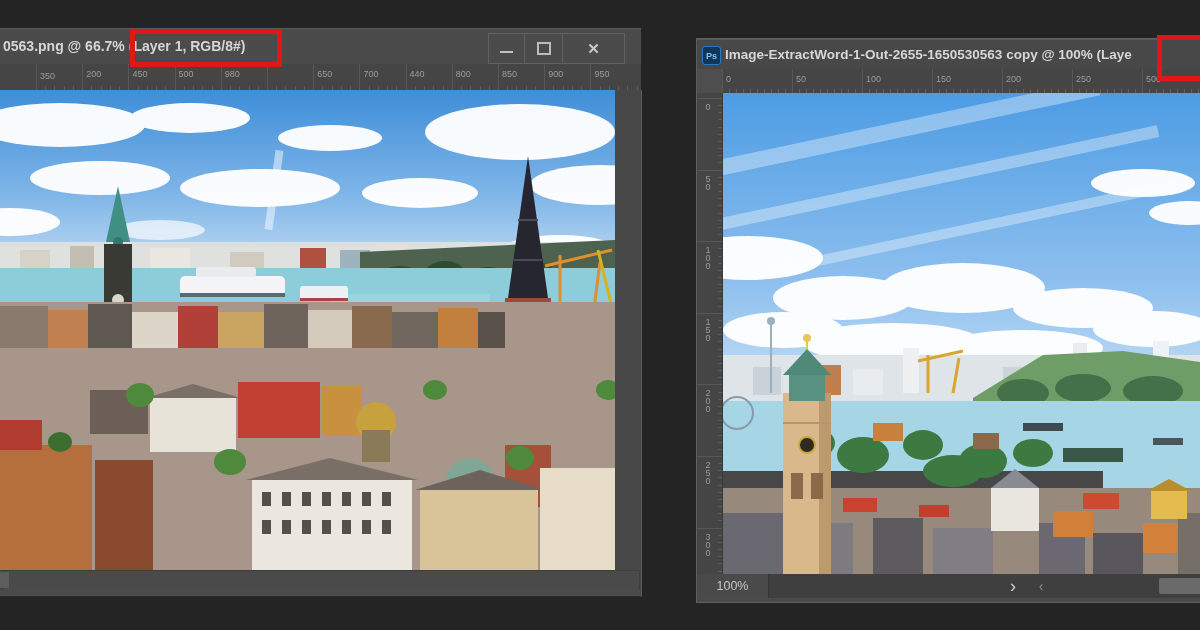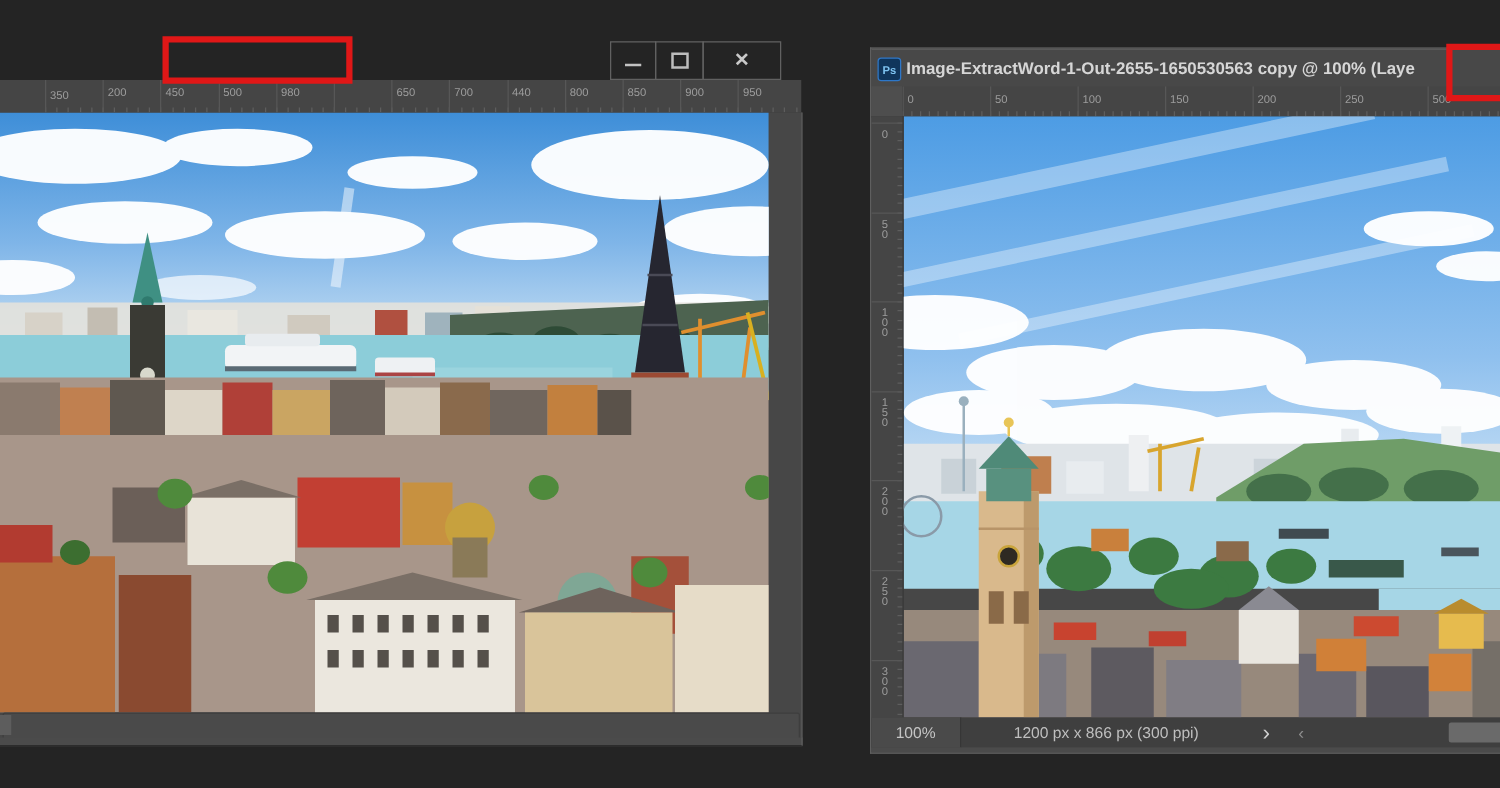--- a/index.html
+++ b/index.html
@@ -29,20 +29,26 @@
   .psicon{background:#10365c;border:1px solid #2d77c9;border-radius:3px;color:#7ec3f0;
           font-size:9px;font-weight:bold;display:flex;align-items:center;justify-content:center;}
   .cornerbox{background:#515151;}
   .scrollthumb{background:#6a6a6a;border-radius:2px;}
 </style>
 </head>
 <body>
 
 <div id="stage">
 
+  <div class="abs titlebar" style="left:0;top:28;width:641px;height:36px;top:28px;">
+    <span class="ttext" style="left:3px;">
+      <span>0563.png @ 66.7%</span>
+      <span>(Layer 1, RGB/8#)</span>
+    </span>
+  </div>
   <div class="winbtn" style="left:488px;top:33px;width:35px;height:29px;">
        <div class="minbar"></div>
     </div>
   <div class="winbtn" style="left:524px;top:33px;width:37px;height:29px;">
        <div class="maxbox"></div>
     </div>
   <div class="winbtn" style="left:562px;top:33px;width:61px;height:29px;">
        <span class="closex">✕</span>
     </div>
 
@@ -571,23 +577,20 @@
       <rect x="68" y="380" width="12" height="26" fill="#8a6a48"></rect>
       <rect x="88" y="380" width="12" height="26" fill="#8a6a48"></rect>
       <line x1="60" y1="330" x2="108" y2="330" stroke="#b89468" stroke-width="2"></line>
     </svg>
 
     <div class="abs statusbar" style="left:0;top:535px;width:510px;height:24px;">
       <div class="abs" style="left:0;top:0;width:71px;height:24px;background:#4a4a4a;border-right:1px solid #363636;
                   display:flex;align-items:center;justify-content:center;">
         <span>100%</span>
       </div>
-      <div class="abs" style="left:100px;top:0;width:176px;height:24px;display:flex;align-items:center;justify-content:center;color:#bfbfbf;">
-        <span>1200 px x 866 px (300 ppi)</span>
-      </div>
       <div class="abs" style="left:306px;top:0;width:20px;height:24px;display:flex;align-items:center;justify-content:center;
                   color:#d0d0d0;font-size:18px;">
         <span>›</span>
       </div>
       <div class="abs" style="left:336px;top:0;width:16px;height:24px;display:flex;align-items:center;justify-content:center;
                   color:#8f8f8f;font-size:14px;">
         <span>‹</span>
       </div>
       <div class="abs scrollthumb" style="left:462px;top:4px;width:46px;height:16px;"></div>
     </div>

